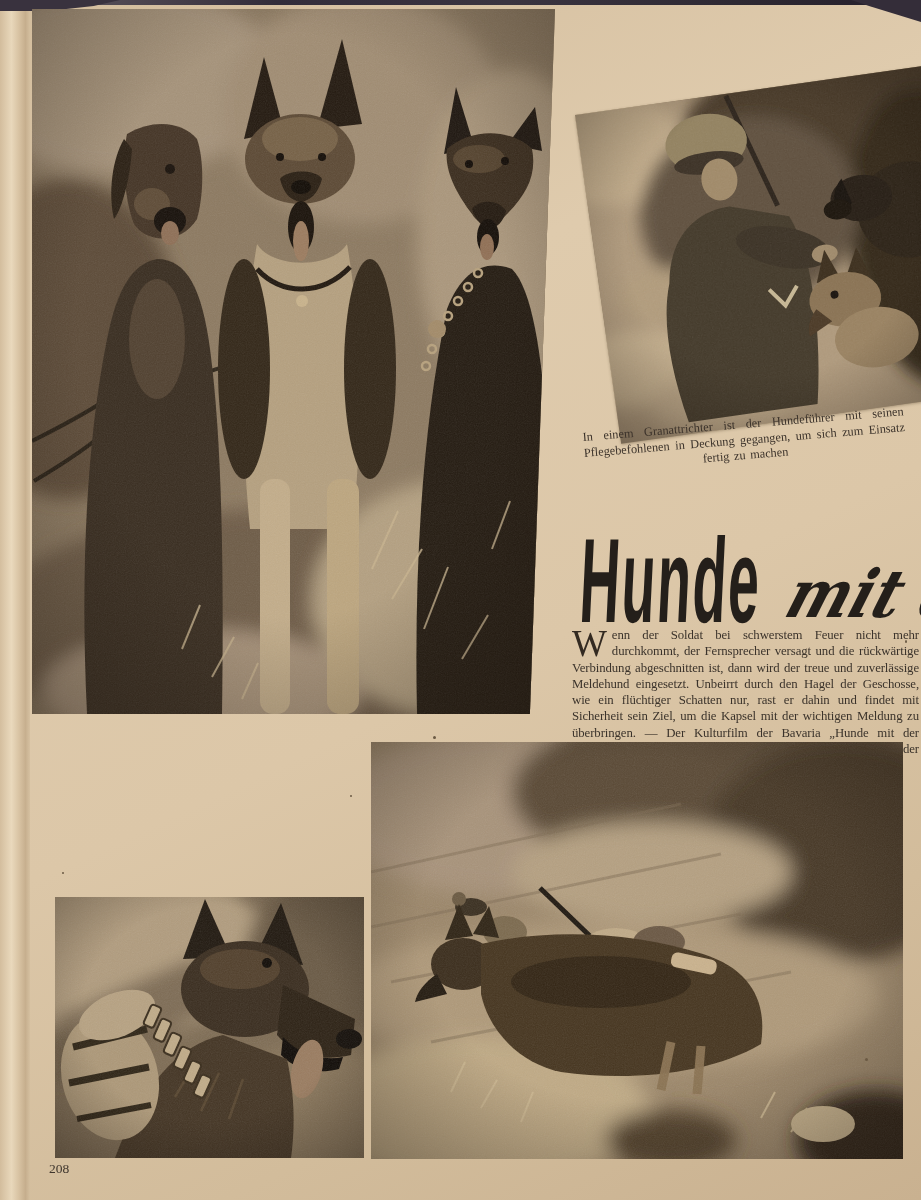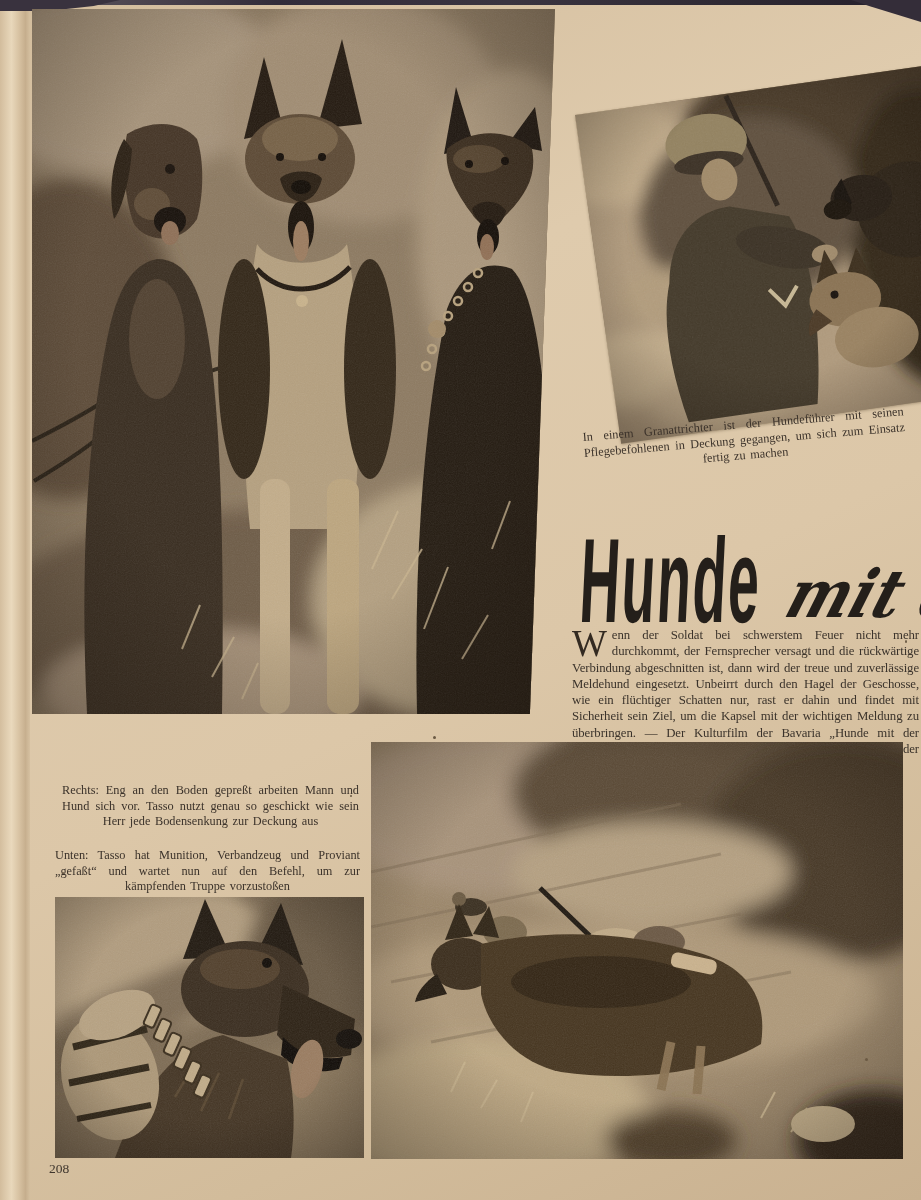--- a/index.html
+++ b/index.html
@@ -214,22 +214,20 @@
 
   <div class="headline">
     <span class="hl-main">Hunde</span>
     <span class="hl-script">mit der</span>
   </div>
 
   <div class="article">
     <span class="dropcap">W</span><span>enn der Soldat bei schwerstem Feuer nicht mehr durchkommt, der Fernsprecher versagt und die rückwärtige Verbindung abgeschnitten ist, dann wird der treue und zuverlässige Meldehund eingesetzt. Unbeirrt durch den Hagel der Geschosse, wie ein flüchtiger Schatten nur, rast er dahin und findet mit Sicherheit sein Ziel, um die Kapsel mit der wichtigen Meldung zu überbringen. — Der Kulturfilm der Bavaria „Hunde mit der Meldekapsel“ schildert in packenden Aufnahmen einen Einsatz der Hundestaffel des Heeres</span>
   </div>
 
-  <div class="caption" id="caption-rechts">Rechts: Eng an den Boden gepreßt arbeiten Mann und Hund sich vor. Tasso nutzt genau so geschickt wie sein Herr jede Bodensenkung zur Deckung aus</div>
-  <div class="caption" id="caption-unten">Unten: Tasso hat Munition, Verbandzeug und Proviant „gefaßt“ und wartet nun auf den Befehl, um zur kämpfenden Truppe vorzustoßen</div>
 
   <div class="photo" id="photo-pack-dog">
     <svg viewBox="0 0 309 261" preserveAspectRatio="none">
       <defs>
         <filter id="bC" x="-40%" y="-40%" width="180%" height="180%">
             <feGaussianBlur stdDeviation="8"></feGaussianBlur>
           </filter>
         <filter id="gC">
             <feTurbulence type="fractalNoise" baseFrequency="0.9" numOctaves="2"></feTurbulence>
             <feColorMatrix type="saturate" values="0"></feColorMatrix>

